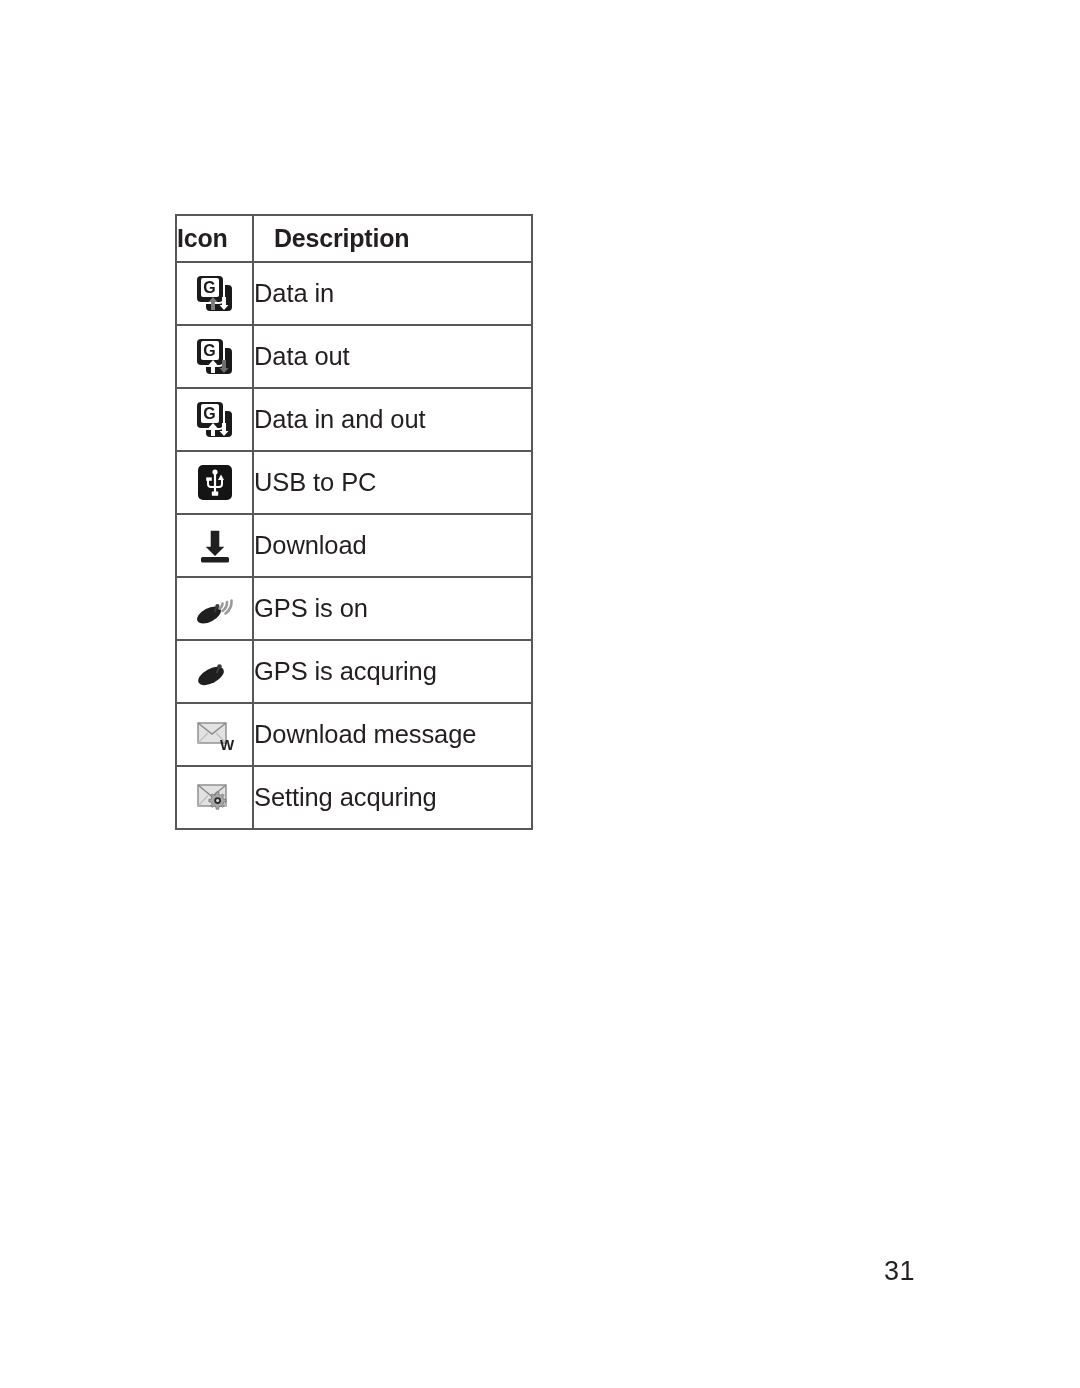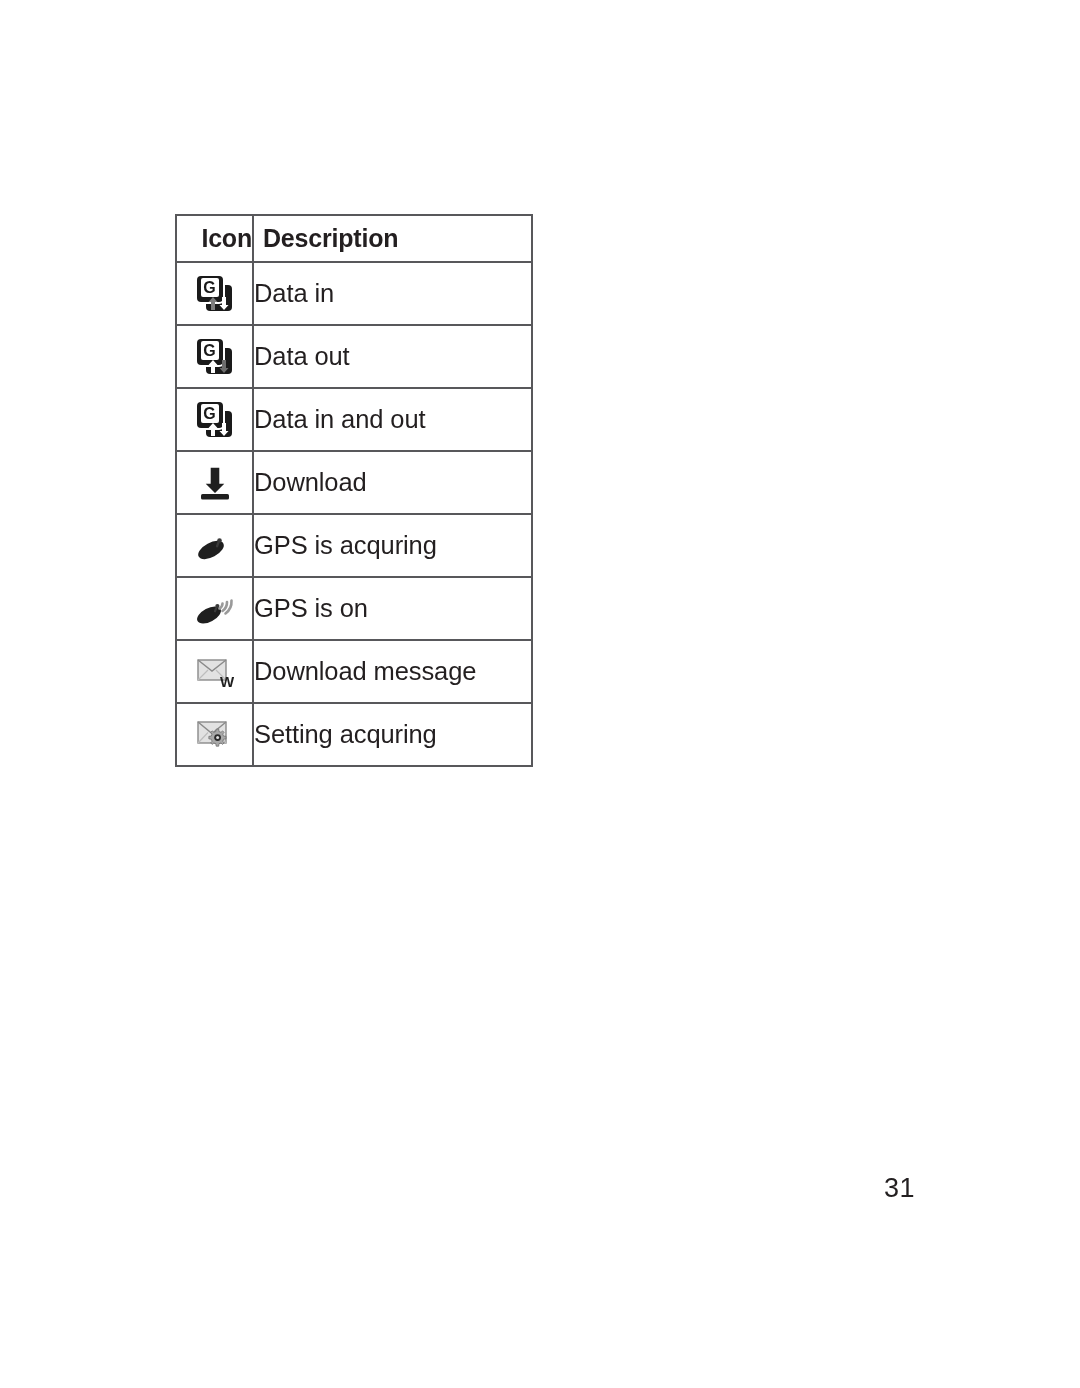--- a/index.html
+++ b/index.html
@@ -32,25 +32,25 @@
   }
   .col-icon { width: 77px; }
   .col-desc { width: 279px; }
 
   .hdr {
     height: 45px;
     font-weight: bold;
     font-size: 25px;
     letter-spacing: -0.2px;
     color: #231f20;
-    text-align: right;
+    text-align: left;
   }
   .hdr.desc {
     text-align: left;
-    padding-left: 9px;
+    padding-left: 20px;
   }
 
   .row-cell-icon {
     height: 61px;
     text-align: center;
   }
   .row-cell-desc {
     padding-left: 13px;
     font-size: 25.5px;
     letter-spacing: -0.1px;
@@ -144,21 +144,21 @@
   
   .gps-wrap { position: absolute; left: 0px; top: 2px; }
 
   
   .msg-wrap { position: absolute; left: 2px; top: 3px; }
 
   
   .page-num {
     position: absolute;
     left: 884px;
-    top: 1173px;
+    top: 1256px;
     font-size: 27px;
     color: #231f20;
     letter-spacing: 0.5px;
   }
 </style>
 </head>
 <body>
 
 <table class="icon-table">
   <colgroup>
@@ -241,67 +241,86 @@
                     <path d="M5 13 L0.5 8 L3 8 L3 0 L7 0 L7 8 L9.5 8 Z" fill="#ffffff"></path>
                   </svg>
               </span>
             </span>
           </span>
         </span>
       </td>
       <td class="row-cell-desc">Data in and out</td>
     </tr>
 
+    <tr>
+      <td class="row-cell-icon">
+        <span class="icon-wrap">
+          <span class="usb-sq">
+            <svg width="20" height="27" viewBox="0 0 20 27">
+              <circle cx="10" cy="3" r="2.6" fill="#ffffff"></circle>
+              <rect x="8.9" y="3" width="2.2" height="21" fill="#ffffff"></rect>
+              <path d="M4 11 L4 15 Q4 17 6 17 L10 17 L10 19 L6 19 Q2 19 2 15 L2 11 Z" fill="#ffffff"></path>
+              <rect x="1.2" y="8.4" width="5.6" height="3.4" fill="#ffffff"></rect>
+              <path d="M16 10 L16 15 Q16 17 14 17 L10 17 L10 19 L14 19 Q18 19 18 15 L18 10 Z" fill="#ffffff"></path>
+              <path d="M16 5.5 L19 11 L13 11 Z" fill="#ffffff"></path>
+              <path d="M10 23 L13.2 26.5 L6.8 26.5 Z" fill="#ffffff"></path>
+              <rect x="6.8" y="22.5" width="6.4" height="4" fill="#ffffff"></rect>
+            </svg>
+          </span>
+        </span>
+      </td>
+      <td class="row-cell-desc">USB to PC</td>
+    </tr>
 
     <tr>
       <td class="row-cell-icon">
         <span class="icon-wrap">
           <span class="dl-wrap">
             <svg width="36" height="38" viewBox="0 0 36 38">
               <path d="M13 3 L23 3 L23 19 L29 19 L18 30 L7 19 L13 19 Z" fill="#1f1f1f" stroke="#ffffff" stroke-width="1.4"></path>
               <rect x="4" y="30" width="28" height="5.5" rx="1.6" fill="#1f1f1f"></rect>
             </svg>
           </span>
         </span>
       </td>
       <td class="row-cell-desc">Download</td>
     </tr>
 
-
-    <tr>
-      <td class="row-cell-icon">
-        <span class="icon-wrap">
-          <span class="gps-wrap">
-            <svg width="42" height="38" viewBox="0 0 42 38">
-              <ellipse cx="17" cy="23" rx="14" ry="7.2" transform="rotate(-28 17 23)" fill="#1f1f1f"></ellipse>
-              <rect x="22.5" y="14.5" width="2.4" height="6" rx="1" transform="rotate(20 23.7 17.5)" fill="#3a3a3a"></rect>
-              <circle cx="25.5" cy="13.5" r="2.3" fill="#3a3a3a"></circle>
-            </svg>
-          </span>
-        </span>
-      </td>
-      <td class="row-cell-desc">GPS is acquring</td>
-    </tr>
 
     <tr>
       <td class="row-cell-icon">
         <span class="icon-wrap">
           <span class="gps-wrap">
             <svg width="42" height="38" viewBox="0 0 42 38">
               <ellipse cx="15" cy="25" rx="13" ry="6.8" transform="rotate(-28 15 25)" fill="#1f1f1f"></ellipse>
               <rect x="20.5" y="17" width="2.2" height="5.5" rx="1" transform="rotate(20 21.6 19.7)" fill="#3a3a3a"></rect>
               <circle cx="23.4" cy="16" r="2.1" fill="#3a3a3a"></circle>
               <path d="M25.5 18.5 A6 6 0 0 0 28.5 13.5" fill="none" stroke="#9a9a9a" stroke-width="2.6" stroke-linecap="round"></path>
               <path d="M28.5 21 A10.5 10.5 0 0 0 33 12" fill="none" stroke="#9a9a9a" stroke-width="2.6" stroke-linecap="round"></path>
               <path d="M31.5 23.5 A15 15 0 0 0 37.5 10.5" fill="none" stroke="#9a9a9a" stroke-width="2.6" stroke-linecap="round"></path>
             </svg>
           </span>
         </span>
       </td>
       <td class="row-cell-desc">GPS is on</td>
+    </tr>
+
+    <tr>
+      <td class="row-cell-icon">
+        <span class="icon-wrap">
+          <span class="gps-wrap">
+            <svg width="42" height="38" viewBox="0 0 42 38">
+              <ellipse cx="17" cy="23" rx="14" ry="7.2" transform="rotate(-28 17 23)" fill="#1f1f1f"></ellipse>
+              <rect x="22.5" y="14.5" width="2.4" height="6" rx="1" transform="rotate(20 23.7 17.5)" fill="#3a3a3a"></rect>
+              <circle cx="25.5" cy="13.5" r="2.3" fill="#3a3a3a"></circle>
+            </svg>
+          </span>
+        </span>
+      </td>
+      <td class="row-cell-desc">GPS is acquring</td>
     </tr>
 
     <tr>
       <td class="row-cell-icon">
         <span class="icon-wrap">
           <span class="msg-wrap">
             <svg width="38" height="36" viewBox="0 0 38 36">
               <rect x="2" y="6" width="28" height="20" fill="#e2e2e2" stroke="#8a8a8a" stroke-width="1.4"></rect>
               <path d="M2 6 L16 17 L30 6" fill="none" stroke="#8a8a8a" stroke-width="1.4"></path>
               <path d="M2 26 L12 16 M30 26 L20 16" fill="none" stroke="#bdbdbd" stroke-width="1.2"></path>

